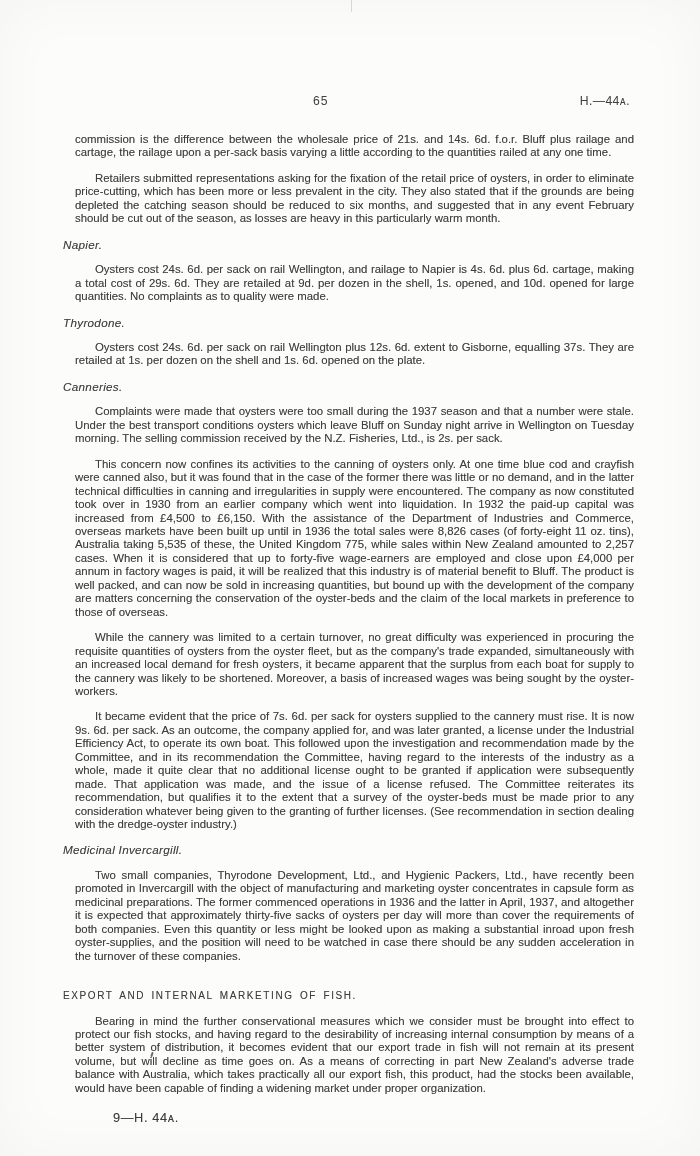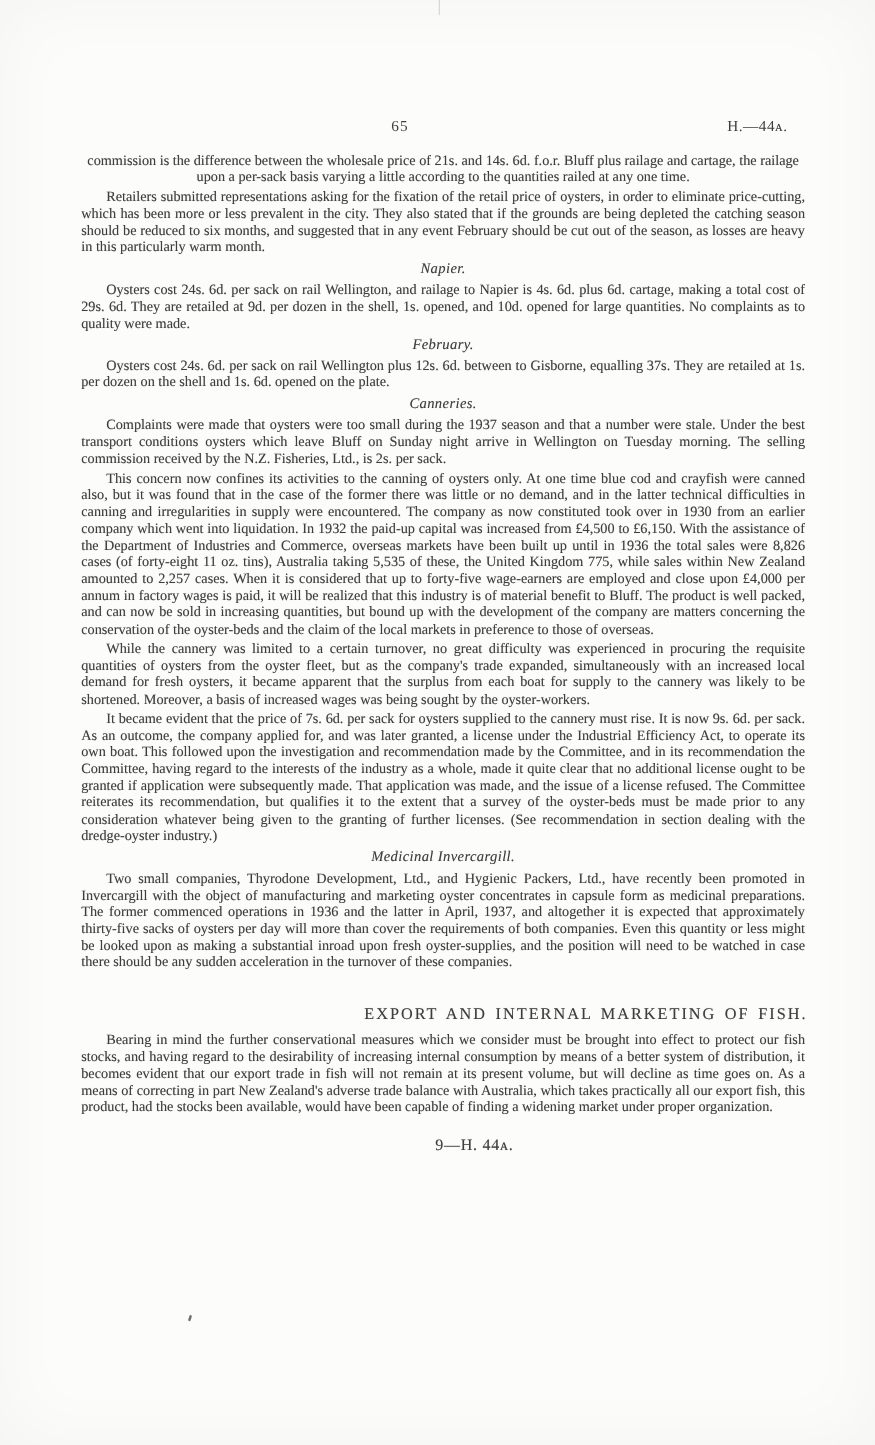--- a/index.html
+++ b/index.html
@@ -6,21 +6,21 @@
     margin: 0;
     padding: 0;
     background: #e9e9e7;
   }
   .page {
     position: relative;
     width: 700px;
     height: 1156px;
     background: #fcfcfb;
     overflow: hidden;
-    font-family: Liberation Serif, serif;
+    font-family: Liberation Sans, sans-serif;
     color: #3e3e3e;
     box-shadow: inset 0 0 60px rgba(0,0,0,0.035);
   }
   
   .fold-mark {
     position: absolute;
     left: 351px;
     top: 0;
     width: 1px;
     height: 12px;
@@ -50,41 +50,40 @@
     position: absolute;
     top: 121px;
     left: 63px;
     width: 583px;
     font-size: 11.4px;
     line-height: 13.45px;
     text-align: justify;
     text-shadow: 0 0 0.6px rgba(80,80,80,0.45);
   }
   .para {
-    margin: 2px;
+    margin: 12px;
     text-indent: 20px;
   }
   .para.no-indent {
     text-indent: 0;
-    text-align: center;
   }
   .sub-heading {
     margin: 2px 0 5px 0;
-    text-align: center;
+    text-align: left;
     font-style: italic;
     font-weight: normal;
     font-size: 11.7px;
     letter-spacing: 0.3px;
   }
   .chapter-heading {
     margin: 26px 0 9px 0;
-    text-align: right;
+    text-align: left;
     font-style: normal;
     font-weight: normal;
-    font-size: 13px;
+    font-size: 10px;
     letter-spacing: 1.6px;
     word-spacing: 2px;
   }
   .page-footer {
     margin: 16px 0 0 0;
     padding-left: 50px;
     text-align: left;
     text-indent: 0;
     font-size: 12.8px;
     letter-spacing: 0.6px;
@@ -116,22 +115,22 @@
   <div class="content" id="sections">
       <section>
         <p class="para no-indent">commission is the difference between the wholesale price of 21s. and 14s. 6d. f.o.r. Bluff plus railage and cartage, the railage upon a per-sack basis varying a little according to the quantities railed at any one time.</p>
         <p class="para">Retailers submitted representations asking for the fixation of the retail price of oysters, in order to eliminate price-cutting, which has been more or less prevalent in the city.  They also stated that if the grounds are being depleted the catching season should be reduced to six months, and suggested that in any event February should be cut out of the season, as losses are heavy in this particularly warm month.</p>
       </section>
       <section>
         <h3 class="sub-heading">Napier.</h3>
         <p class="para">Oysters cost 24s. 6d. per sack on rail Wellington, and railage to Napier is 4s. 6d. plus 6d. cartage, making a total cost of 29s. 6d.  They are retailed at 9d. per dozen in the shell, 1s. opened, and 10d. opened for large quantities.  No complaints as to quality were made.</p>
       </section>
       <section>
-        <h3 class="sub-heading">February.</h3>
-        <p class="para">Oysters cost 24s. 6d. per sack on rail Wellington plus 12s. 6d. between to Gisborne, equalling 37s. They are retailed at 1s. per dozen on the shell and 1s. 6d. opened on the plate.</p>
+        <h3 class="sub-heading">Thyrodone.</h3>
+        <p class="para">Oysters cost 24s. 6d. per sack on rail Wellington plus 12s. 6d. extent to Gisborne, equalling 37s. They are retailed at 1s. per dozen on the shell and 1s. 6d. opened on the plate.</p>
       </section>
       <section>
         <h3 class="sub-heading">Canneries.</h3>
         <p class="para">Complaints were made that oysters were too small during the 1937 season and that a number were stale.  Under the best transport conditions oysters which leave Bluff on Sunday night arrive in Wellington on Tuesday morning.  The selling commission received by the N.Z. Fisheries, Ltd., is 2s. per sack.</p>
       </section>
       <section>
         <p class="para">This concern now confines its activities to the canning of oysters only.  At one time blue cod and crayfish were canned also, but it was found that in the case of the former there was little or no demand, and in the latter technical difficulties in canning and irregularities in supply were encountered.  The company as now constituted took over in 1930 from an earlier company which went into liquidation. In 1932 the paid-up capital was increased from £4,500 to £6,150.  With the assistance of the Department of Industries and Commerce, overseas markets have been built up until in 1936 the total sales were 8,826 cases (of forty-eight 11 oz. tins), Australia taking 5,535 of these, the United Kingdom 775, while sales within New Zealand amounted to 2,257 cases.  When it is considered that up to forty-five wage-earners are employed and close upon £4,000 per annum in factory wages is paid, it will be realized that this industry is of material benefit to Bluff.  The product is well packed, and can now be sold in increasing quantities, but bound up with the development of the company are matters concerning the conservation of the oyster-beds and the claim of the local markets in preference to those of overseas.</p>
         <p class="para">While the cannery was limited to a certain turnover, no great difficulty was experienced in procuring the requisite quantities of oysters from the oyster fleet, but as the company's trade expanded, simultaneously with an increased local demand for fresh oysters, it became apparent that the surplus from each boat for supply to the cannery was likely to be shortened.  Moreover, a basis of increased wages was being sought by the oyster-workers.</p>
         <p class="para">It became evident that the price of 7s. 6d. per sack for oysters supplied to the cannery must rise. It is now 9s. 6d. per sack.  As an outcome, the company applied for, and was later granted, a license under the Industrial Efficiency Act, to operate its own boat.  This followed upon the investigation and recommendation made by the Committee, and in its recommendation the Committee, having regard to the interests of the industry as a whole, made it quite clear that no additional license ought to be granted if application were subsequently made.  That application was made, and the issue of a license refused. The Committee reiterates its recommendation, but qualifies it to the extent that a survey of the oyster-beds must be made prior to any consideration whatever being given to the granting of further licenses. (See recommendation in section dealing with the dredge-oyster industry.)</p>
       </section>

